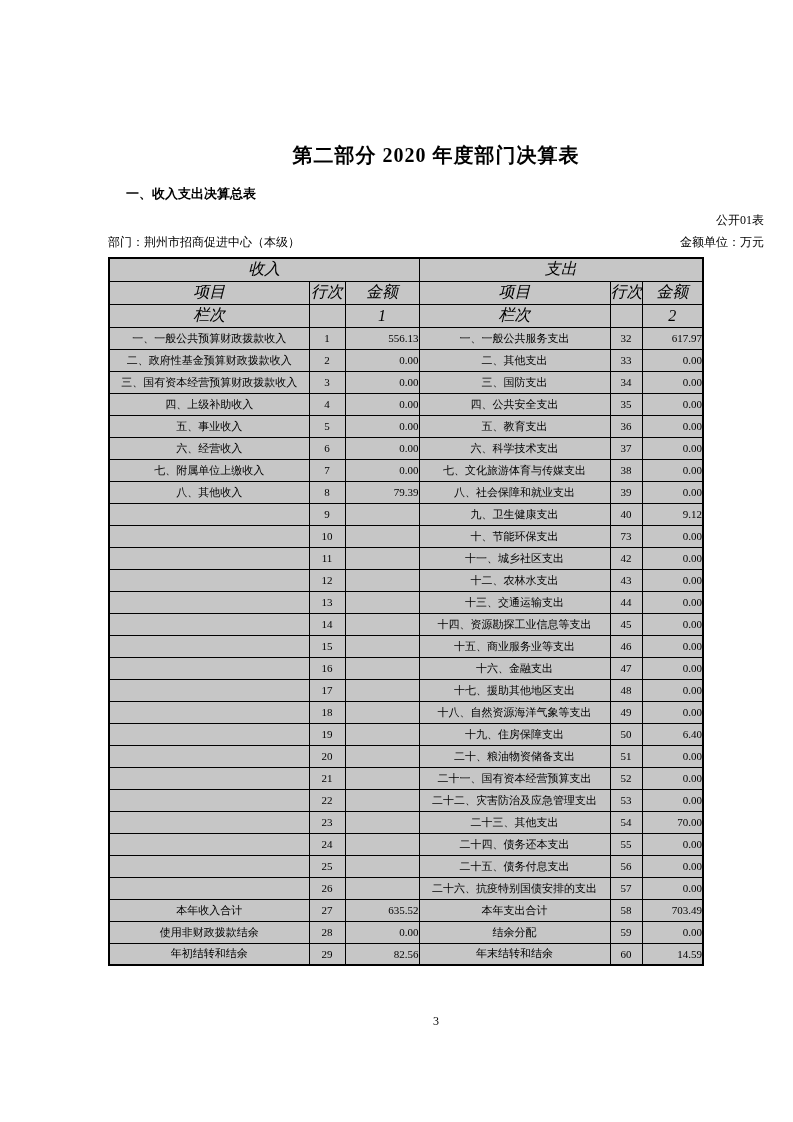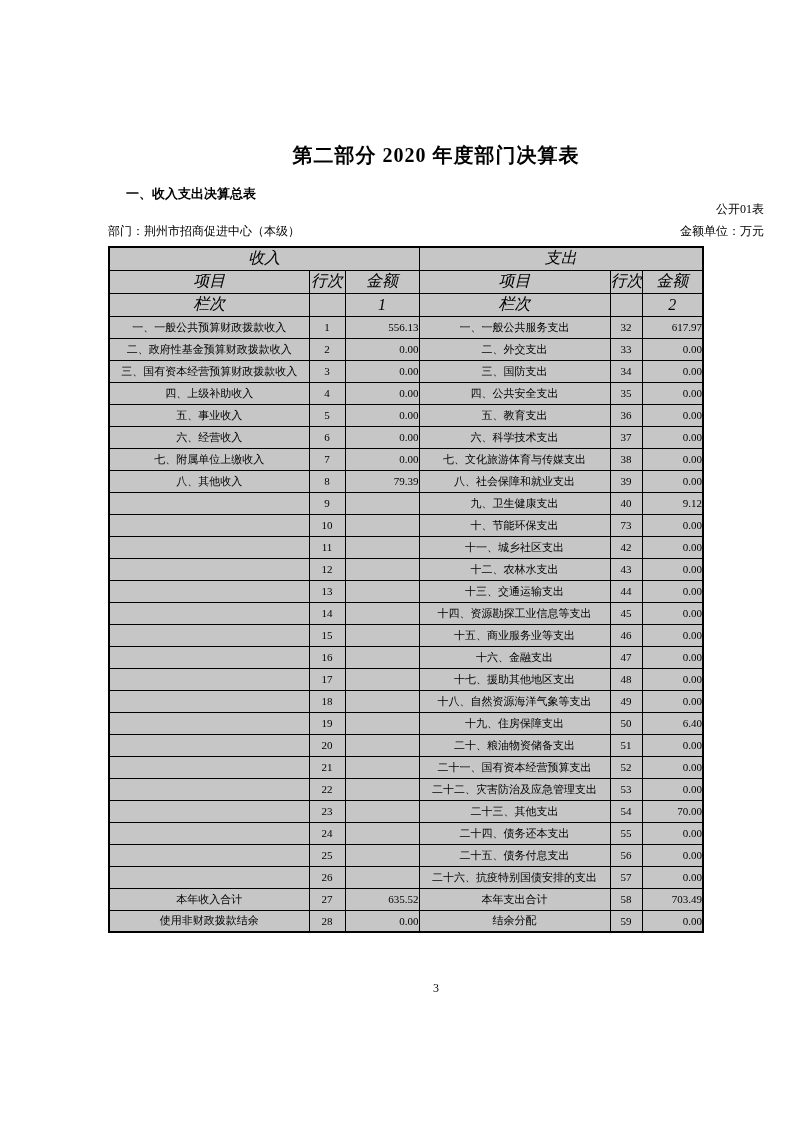--- a/index.html
+++ b/index.html
@@ -27,20 +27,21 @@
     line-height: 26px;
   }
   .section-title {
     margin-top: 17px;
     margin-left: 18px;
     font-size: 13px;
     font-weight: bold;
     line-height: 17px;
   }
   .tag-line {
+    margin-top: 11px;
     text-align: right;
     font-size: 12px;
     line-height: 15px;
   }
   .meta-line {
     margin-top: 7px;
     display: flex;
     justify-content: space-between;
     font-size: 12px;
     line-height: 15px;
@@ -134,21 +135,21 @@
           <td class="rowno">1</td>
           <td class="amt">556.13</td>
           <td class="item">一、一般公共服务支出</td>
           <td class="rowno">32</td>
           <td class="amt">617.97</td>
         </tr>
         <tr>
           <td class="item">二、政府性基金预算财政拨款收入</td>
           <td class="rowno">2</td>
           <td class="amt">0.00</td>
-          <td class="item">二、外交支出</td>
+          <td class="item">二、其他支出</td>
           <td class="rowno">33</td>
           <td class="amt">0.00</td>
         </tr>
         <tr>
           <td class="item">三、国有资本经营预算财政拨款收入</td>
           <td class="rowno">3</td>
           <td class="amt">0.00</td>
           <td class="item">三、国防支出</td>
           <td class="rowno">34</td>
           <td class="amt">0.00</td>
@@ -346,18 +347,26 @@
           <td class="amt">703.49</td>
         </tr>
         <tr>
           <td class="item">使用非财政拨款结余</td>
           <td class="rowno">28</td>
           <td class="amt">0.00</td>
           <td class="item">结余分配</td>
           <td class="rowno">59</td>
           <td class="amt">0.00</td>
         </tr>
+        <tr>
+          <td class="item">年初结转和结余</td>
+          <td class="rowno">29</td>
+          <td class="amt">82.56</td>
+          <td class="item">年末结转和结余</td>
+          <td class="rowno">60</td>
+          <td class="amt">14.59</td>
+        </tr>
       </tbody>
   </table>
 
   <div class="page-number">3</div>
 
 </div>
 
 </body></html>

